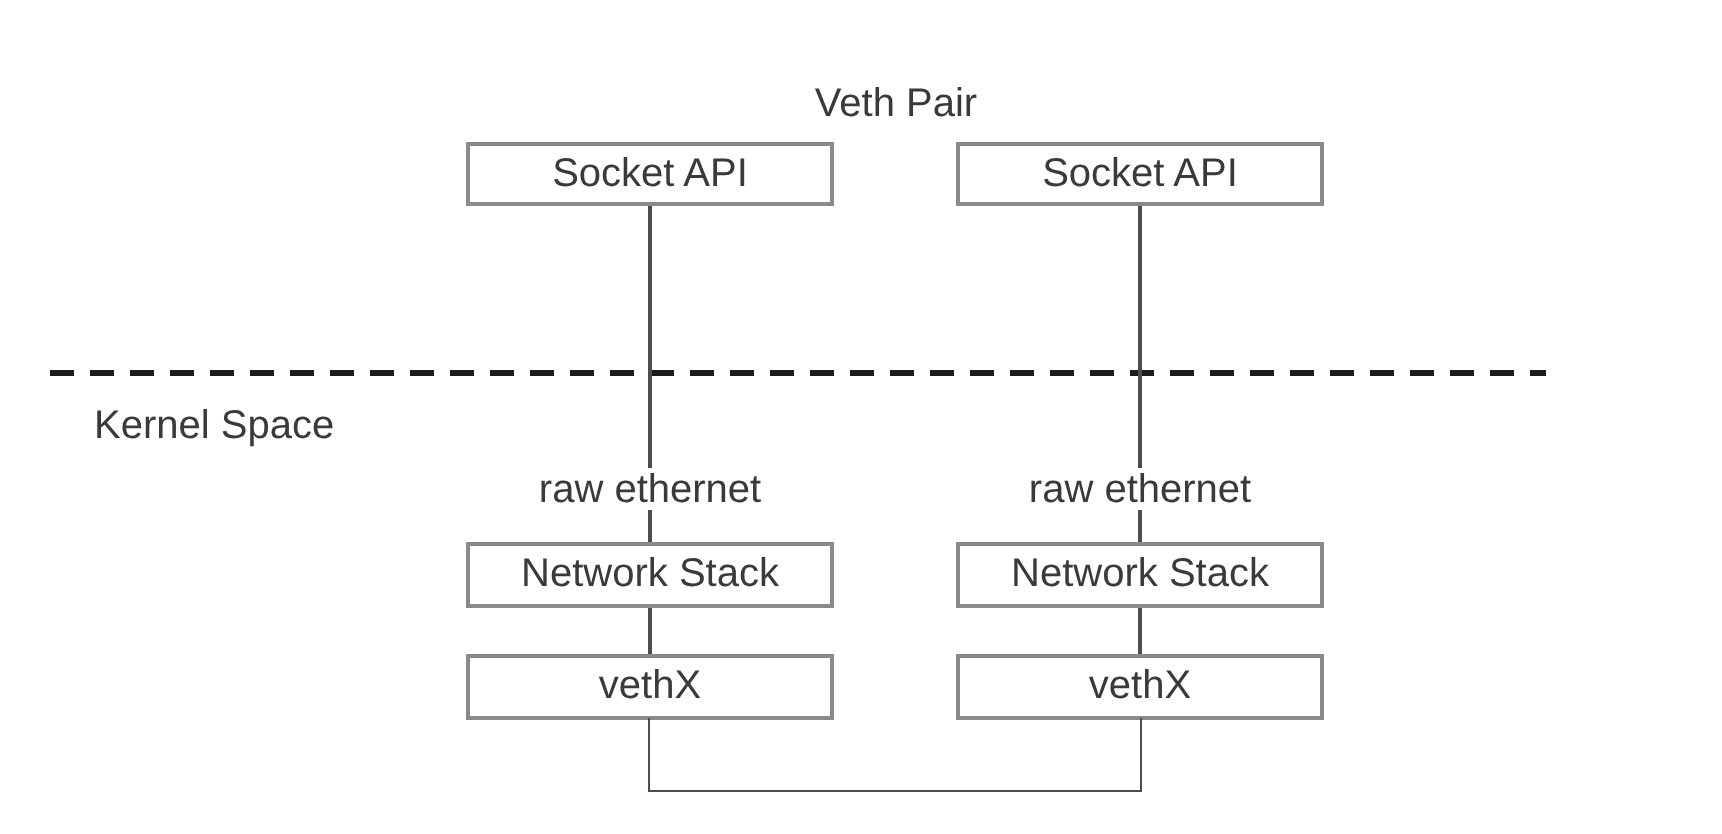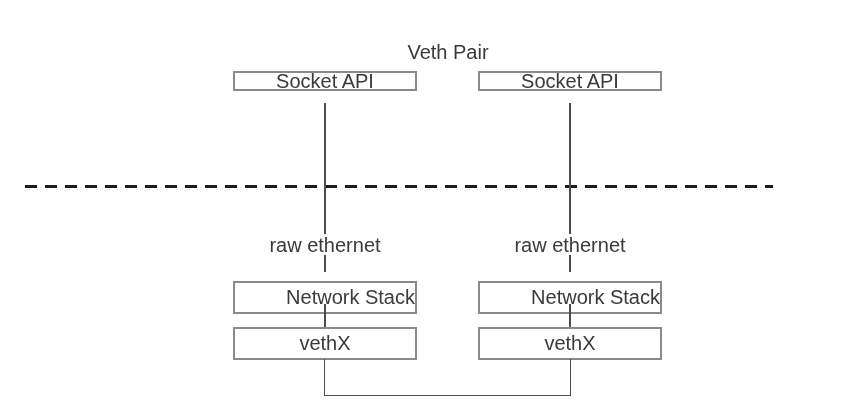--- a/index.html
+++ b/index.html
@@ -49,22 +49,22 @@
     left: 0;
     width: 184px;
     box-sizing: border-box;
     border: 2px solid #8a8a8a;
     background: #ffffff;
     font-size: 20px;
     display: flex;
     align-items: center;
     justify-content: center;
   }
-  .socket  { top: 71px;  height: 20px; align-items: center; }
-  .network { top: 281px; height: 33px; justify-content: flex-end; }
+  .socket  { top: 71px;  height: 32px; align-items: center; }
+  .network { top: 271px; height: 33px; }
   .veth    { top: 327px; height: 33px; }
   .vline {
     position: absolute;
     left: 91px;
     width: 1.5px;
     background: #4d4d4d;
   }
   .line-a { top: 103px; height: 131px; }
   .line-b { top: 255px; height: 17px; }
   .line-c { top: 304px; height: 24px; }
@@ -89,20 +89,21 @@
   }
 </style>
 </head>
 <body>
 
 <div class="canvas">
 
   <div class="title">Veth Pair</div>
 
   <div class="divider"></div>
+  <div class="space-label kernel-space">Kernel Space</div>
 
   <div class="column col-left">
     <div class="node socket">
       <span>Socket API</span>
     </div>
     <div class="vline line-a"></div>
     <div class="raw-label">raw ethernet</div>
     <div class="vline line-b"></div>
     <div class="node network">
       <span>Network Stack</span>

